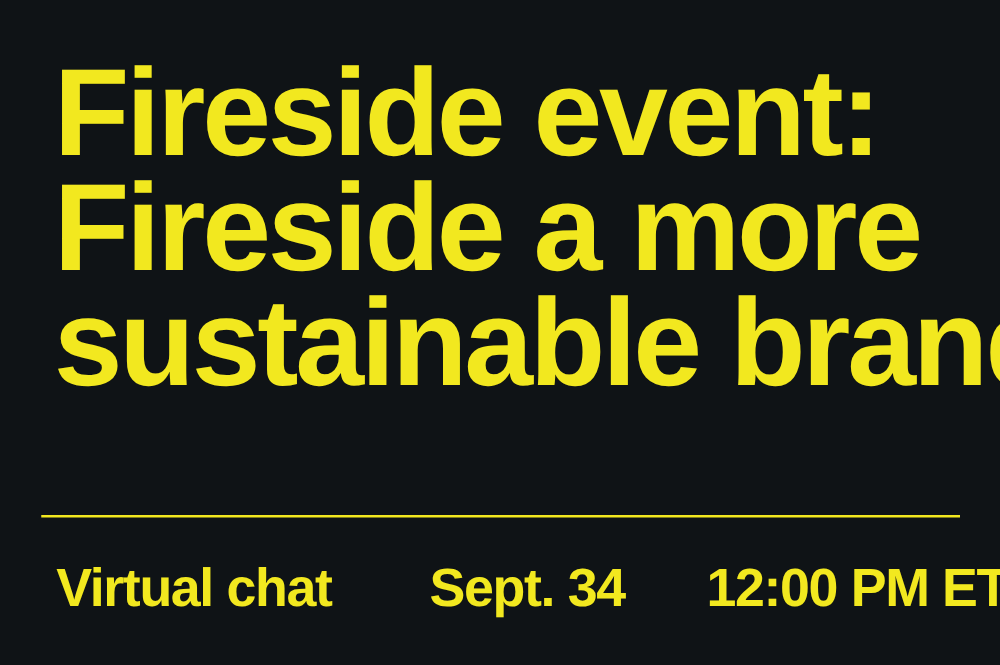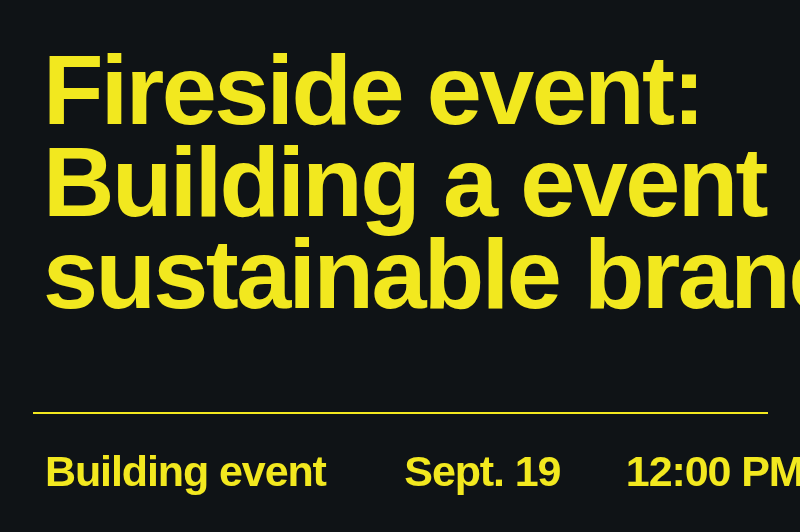--- a/index.html
+++ b/index.html
@@ -78,25 +78,25 @@
   .meta-gap-1 { margin-left: 74px; }
   .meta-gap-2 { margin-left: 61px; }
 </style>
 </head>
 <body>
 
 <div id="poster">
 
   <div class="headline">
     <span class="headline-line">Fireside event:</span>
-    <span class="headline-line">Building a event</span>
+    <span class="headline-line">Fireside a more</span>
     <span class="headline-line">sustainable brand</span>
   </div>
 
   <div class="divider"></div>
 
   <div class="meta-row">
-    <span class="meta-item">Building event</span>
-    <span class="meta-item meta-gap-1">Sept. 19</span>
+    <span class="meta-item">Virtual chat</span>
+    <span class="meta-item meta-gap-1">Sept. 34</span>
     <span class="meta-item meta-gap-2">12:00 PM ET</span>
   </div>
 
 </div>
 
 </body></html>

